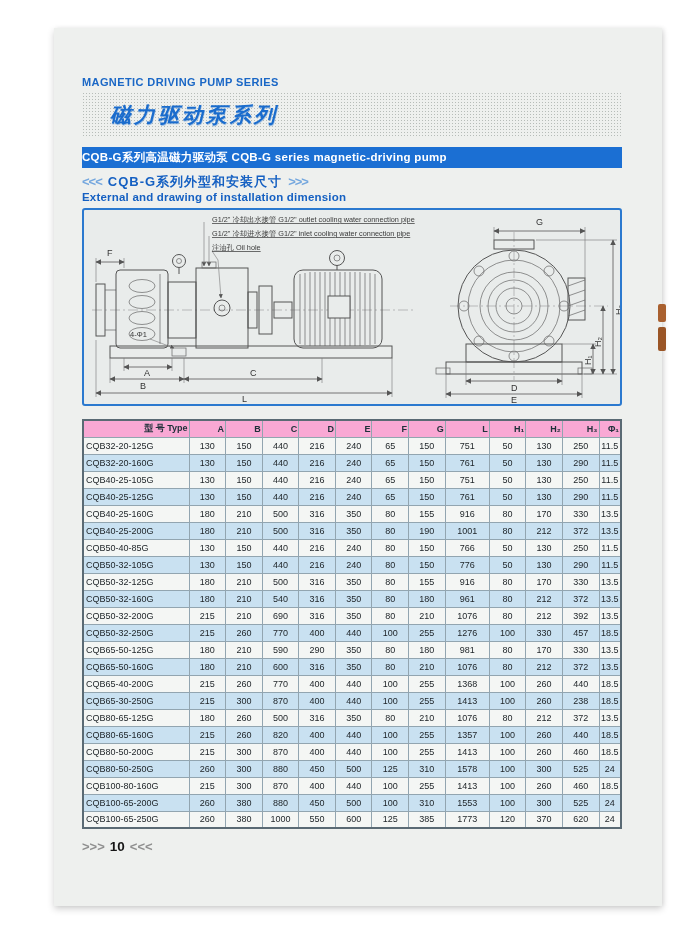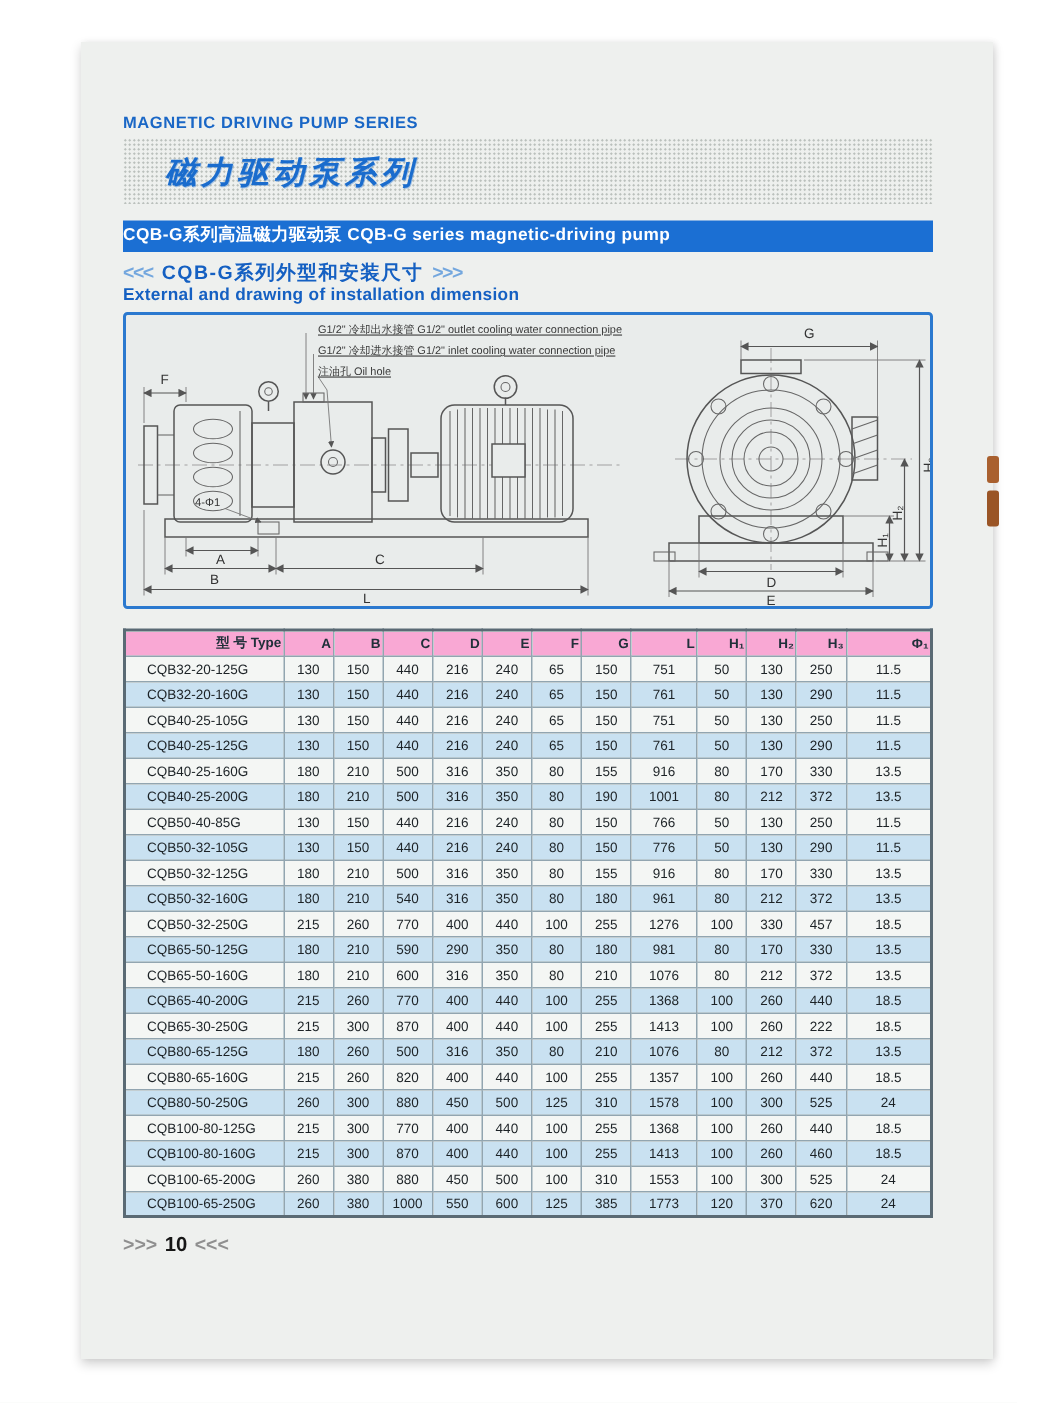--- a/index.html
+++ b/index.html
@@ -57,22 +57,22 @@
     border: 2px solid #5a6a74; background: #f4f6f4;
   }
   table.dims th, table.dims td {
     border: 1px solid #92a5b0; height: 17px;
     text-align: center; padding: 0 1px;
     white-space: nowrap; overflow: hidden;
   }
   table.dims th { background: #f9a8d4; font-weight: bold; color: #20303a; text-align: right; }
   table.dims th:nth-child(1) { width: 106px; }
   table.dims th:nth-child(9) { width: 44px; }
-  table.dims th:nth-child(13){ width: 57px; }
-  table.dims td:first-child { text-align: left; padding-left: 14px; }
+  table.dims th:nth-child(13){ width: 22px; }
+  table.dims td:first-child { text-align: left; padding-left: 2px; }
   table.dims tbody tr:nth-child(even) td { background: #c9e1f1; }
   .footer { margin-top: 10px; font-size: 13px; }
   .footer .chev { color: #8f8f8f; font-weight: bold; letter-spacing: 0; }
   .footer .pagenum { color: #161616; font-weight: bold; margin: 0 5px; font-size: 13.5px; }
   .edge-mark-1, .edge-mark-2 {
     position: absolute; right: -4px; width: 8px; background: #a9602f; border-radius: 2px;
   }
   .edge-mark-1 { top: 276px; height: 18px; }
   .edge-mark-2 { top: 299px; height: 24px; background: #9a5526; }
 </style>
@@ -416,20 +416,35 @@
           <td>350</td>
           <td>80</td>
           <td>180</td>
           <td>961</td>
           <td>80</td>
           <td>212</td>
           <td>372</td>
           <td>13.5</td>
         </tr>
         <tr>
+          <td>CQB50-32-200G</td>
+          <td>215</td>
+          <td>210</td>
+          <td>690</td>
+          <td>316</td>
+          <td>350</td>
+          <td>80</td>
+          <td>210</td>
+          <td>1076</td>
+          <td>80</td>
+          <td>212</td>
+          <td>392</td>
+          <td>13.5</td>
+        </tr>
+        <tr>
           <td>CQB50-32-250G</td>
           <td>215</td>
           <td>260</td>
           <td>770</td>
           <td>400</td>
           <td>440</td>
           <td>100</td>
           <td>255</td>
           <td>1276</td>
           <td>100</td>
@@ -487,21 +502,21 @@
           <td>215</td>
           <td>300</td>
           <td>870</td>
           <td>400</td>
           <td>440</td>
           <td>100</td>
           <td>255</td>
           <td>1413</td>
           <td>100</td>
           <td>260</td>
-          <td>222</td>
+          <td>238</td>
           <td>18.5</td>
         </tr>
         <tr>
           <td>CQB80-65-125G</td>
           <td>180</td>
           <td>260</td>
           <td>500</td>
           <td>316</td>
           <td>350</td>
           <td>80</td>
@@ -518,51 +533,51 @@
           <td>260</td>
           <td>820</td>
           <td>400</td>
           <td>440</td>
           <td>100</td>
           <td>255</td>
           <td>1357</td>
           <td>100</td>
           <td>260</td>
           <td>440</td>
+          <td>18.5</td>
+        </tr>
+        <tr>
+          <td>CQB80-50-200G</td>
+          <td>215</td>
+          <td>300</td>
+          <td>870</td>
+          <td>400</td>
+          <td>440</td>
+          <td>100</td>
+          <td>255</td>
+          <td>1413</td>
+          <td>100</td>
+          <td>260</td>
+          <td>460</td>
           <td>18.5</td>
         </tr>
         <tr>
           <td>CQB80-50-250G</td>
           <td>260</td>
           <td>300</td>
           <td>880</td>
           <td>450</td>
           <td>500</td>
           <td>125</td>
           <td>310</td>
           <td>1578</td>
           <td>100</td>
           <td>300</td>
           <td>525</td>
           <td>24</td>
-        </tr>
-        <tr>
-          <td>CQB100-80-125G</td>
-          <td>215</td>
-          <td>300</td>
-          <td>770</td>
-          <td>400</td>
-          <td>440</td>
-          <td>100</td>
-          <td>255</td>
-          <td>1368</td>
-          <td>100</td>
-          <td>260</td>
-          <td>440</td>
-          <td>18.5</td>
         </tr>
         <tr>
           <td>CQB100-80-160G</td>
           <td>215</td>
           <td>300</td>
           <td>870</td>
           <td>400</td>
           <td>440</td>
           <td>100</td>
           <td>255</td>

